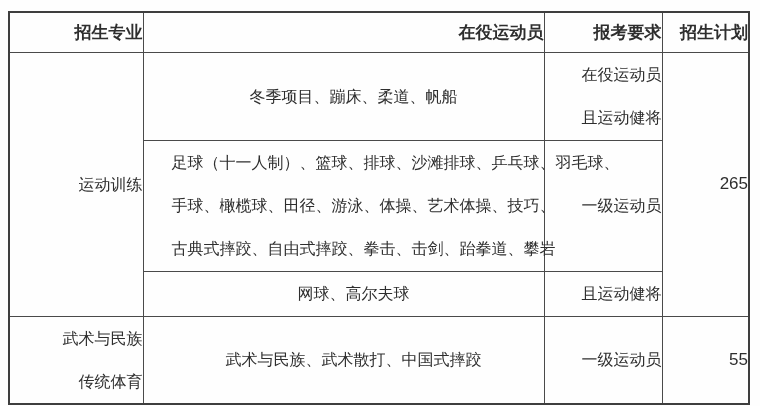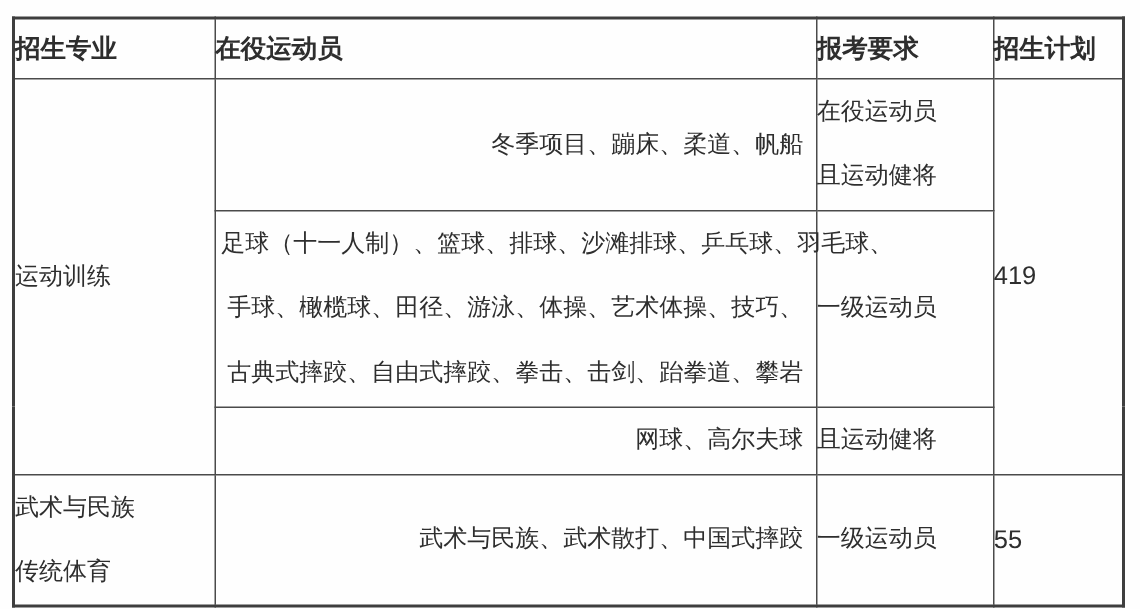--- a/index.html
+++ b/index.html
@@ -23,36 +23,36 @@
   table {
     border-collapse: collapse;
     table-layout: fixed;
     width: 740px;
     border: 2px solid #3e3e3e;
   }
   th, td {
     border: 1px solid #4a4a4a;
     vertical-align: middle;
     font-size: 16px;
-    text-align: left;
+    text-align: right;
     padding: 0;
     box-sizing: border-box;
   }
   th {
     font-weight: bold;
     font-size: 17px;
     height: 40px;
   }
   .col-major   { width: 134px; }
   .col-projects{ width: 401px; }
   .col-req     { width: 118px; }
   .col-plan    { width: 87px;  }
   .projects-cell {
-    text-align: right;
-    padding: 0 8px 0 4px;
+    text-align: center;
+    padding: 0 8px 0 28px;
   }
   .line {
     display: block;
     line-height: 43px;
     white-space: nowrap;
   }
   .row-1 td { height: 88px; }
   .row-2 td { height: 131px; }
   .row-3 td { height: 45px; margin-top: 16px; }
   .row-4 td { height: 84px; }
@@ -82,21 +82,21 @@
         <td rowspan="3">
           <span class="line">运动训练</span>
         </td>
         <td class="projects-cell">
           <span class="line">冬季项目、蹦床、柔道、帆船</span>
         </td>
         <td>
           <span class="line">在役运动员</span>
           <span class="line">且运动健将</span>
         </td>
-        <td rowspan="3" class="plan-value">419</td>
+        <td rowspan="3" class="plan-value">265</td>
       </tr>
       <tr class="row-2">
         <td class="projects-cell">
           <span class="line">足球（十一人制）、篮球、排球、沙滩排球、乒乓球、羽毛球、</span>
           <span class="line">手球、橄榄球、田径、游泳、体操、艺术体操、技巧、</span>
           <span class="line">古典式摔跤、自由式摔跤、拳击、击剑、跆拳道、攀岩</span>
         </td>
         <td>
           <span class="line">一级运动员</span>
         </td>

